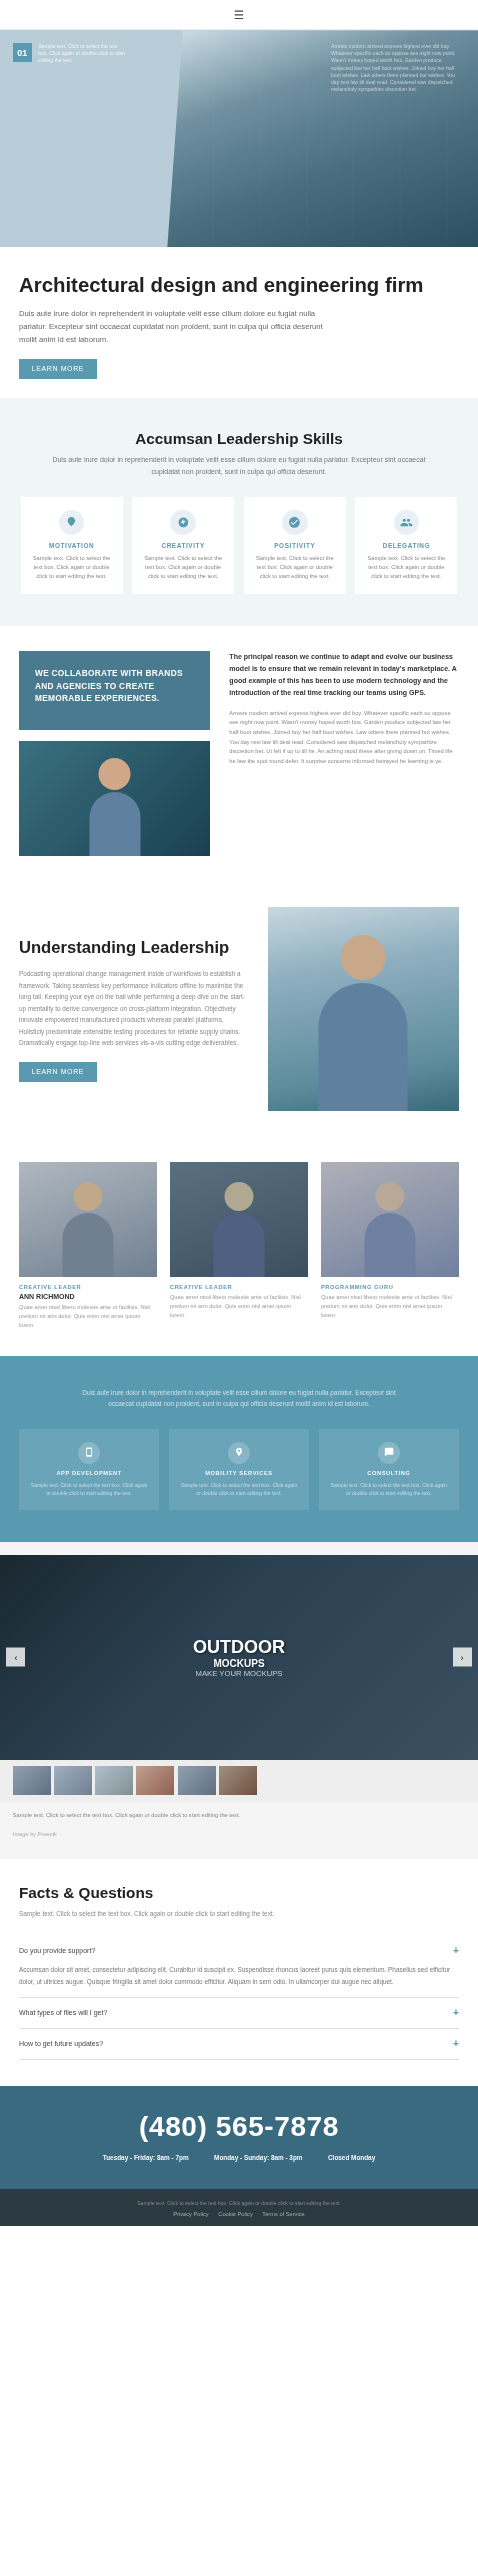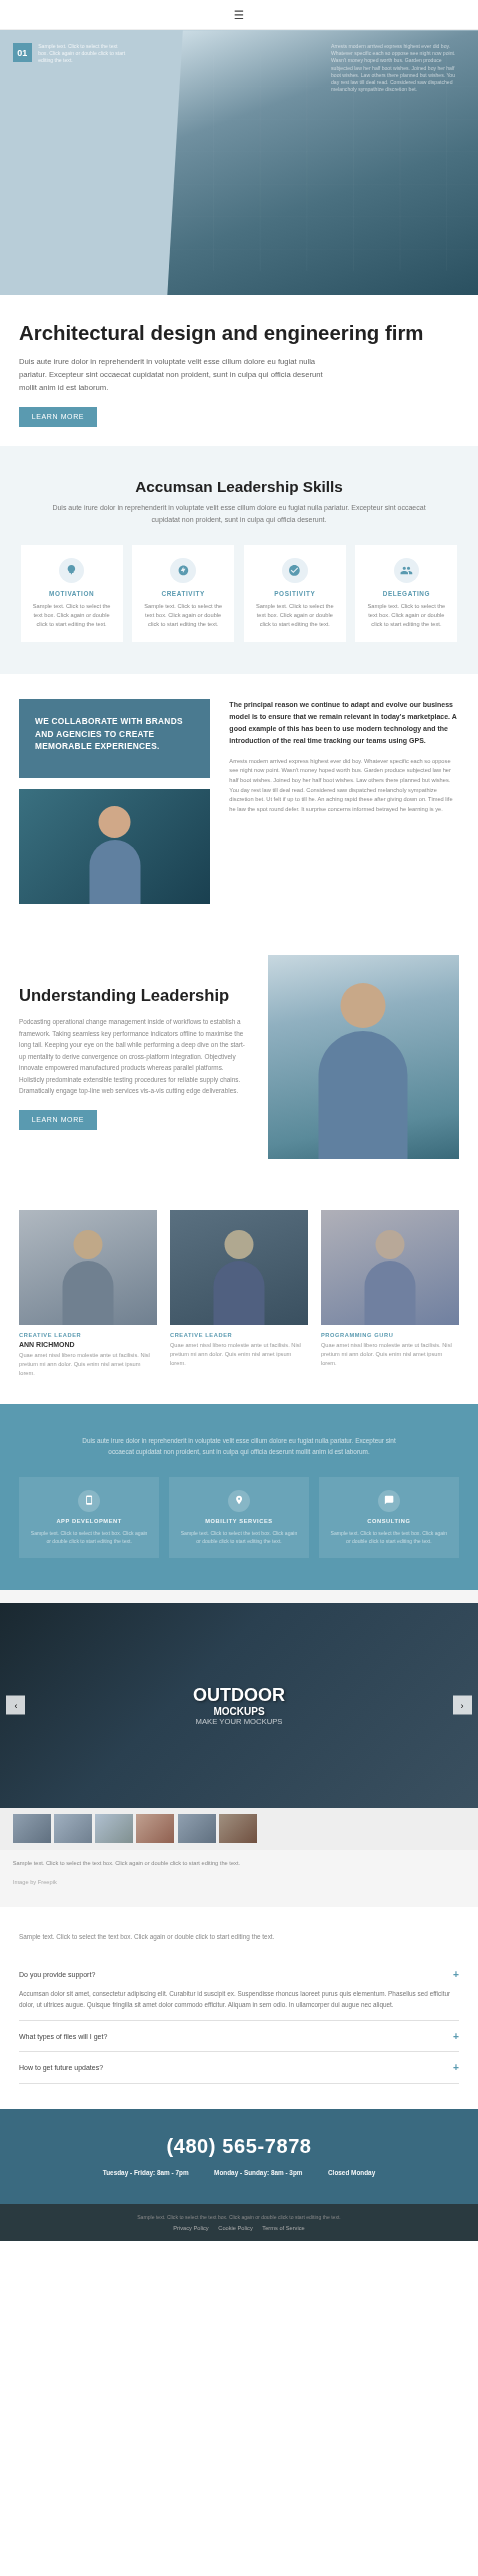--- a/index.html
+++ b/index.html
@@ -1,19 +1,19 @@
 <!DOCTYPE html>
 <html style="font-size:10.2px"><head>
   <meta charset="utf-8">
   <style>
     * { margin: 0; padding: 0; box-sizing: border-box; }
     body { font-family: 'Arial', sans-serif; width: 478px; background: #fff; color: #333; }
 
     
-    .hero { position: relative; height: 265px; background: #b8cdd8; overflow: hidden; }
+    .hero { position: relative; height: 217px; background: #b8cdd8; overflow: hidden; }
     .hero-building { position: absolute; top: 0; right: 0; width: 65%; height: 100%; background: linear-gradient(160deg, #d0e0e8 0%, #7090a0 30%, #4a7080 60%, #2a5060 100%); clip-path: polygon(5% 0%, 100% 0%, 100% 100%, 0% 100%); }
     .building-grid { position: absolute; top: 0; left: 0; width: 100%; height: 100%; opacity: 0.3; }
     .hero-sample-text { position: absolute; top: 12.8px; right: 19px; font-size: 5.1px; color: rgba(255,255,255,0.6); max-width: 128px; line-height: 1.4; }
     .hero-badge { position: absolute; top: 12.8px; left: 12.8px; display: flex; align-items: flex-start; gap: 6.4px; max-width: 115px; }
     .hero-badge-num { background: #5a9ab0; color: white; width: 19px; height: 19px; display: flex; align-items: center; justify-content: center; font-size: 9px; font-weight: bold; flex-shrink: 0; }
     .hero-badge-text { font-size: 5.1px; color: #fff; line-height: 1.4; opacity: 0.8; }
 
     
     .hero-title-section { padding: 25.5px 19px 19px; background: #fff; }
     .hero-title-section h1 { font-size: 20.4px; font-weight: bold; color: #222; line-height: 1.2; margin-bottom: 9.6px; }
@@ -101,21 +101,21 @@
     .faq-item { border-bottom: 0.6px solid #e0e0e0; padding: 9.6px 0; cursor: pointer; }
     .faq-question { display: flex; justify-content: space-between; align-items: center; }
     .faq-question-text { font-size: 7px; color: #444; }
     .faq-toggle { font-size: 10.2px; color: #5a9ab0; font-weight: bold; }
     .faq-answer { font-size: 6.4px; color: #777; line-height: 1.8; margin-top: 7.7px; display: none; }
     .faq-answer.open { display: block; }
     .faq-item.active .faq-answer { display: block; }
 
     
     .phone-section { background: #3a6a80; padding: 25.5px 19px; text-align: center; color: white; }
-    .phone-number { font-size: 20px; font-weight: bold; margin-bottom: 9px; letter-spacing: 0.6px; }
+    .phone-number { font-size: 28px; font-weight: bold; margin-bottom: 9px; letter-spacing: 0.6px; }
     .phone-hours { display: flex; justify-content: center; gap: 25.5px; flex-wrap: wrap; }
     .phone-hours-item { font-size: 6.4px; color: rgba(255,255,255,0.8); line-height: 1.8; }
     .phone-hours-label { font-weight: bold; color: rgba(255,255,255,0.95); }
 
     
     .footer { background: #2a3a40; padding: 9.6px 12.8px; text-align: center; }
     .footer-text { font-size: 5.1px; color: #888; line-height: 1.7; }
     .footer-links { display: flex; justify-content: center; gap: 9.6px; margin-top: 3.2px; }
     .footer-link { font-size: 5.7px; color: #aaa; text-decoration: none; }
 
@@ -347,20 +347,21 @@
     <div class="gallery-thumb gallery-thumb-3"></div>
     <div class="gallery-thumb gallery-thumb-4"></div>
     <div class="gallery-thumb gallery-thumb-5"></div>
     <div class="gallery-thumb gallery-thumb-6"></div>
   </div>
   <div class="gallery-sample">Sample text. Click to select the text box. Click again or double click to start editing the text.</div>
   <div class="gallery-credit">Image by Freepik</div>
 </div>
 
 <div class="faq-section">
+  <h2 class="section-title">Facts &amp; Questions</h2>
   <p class="section-desc">Sample text. Click to select the text box. Click again or double click to start editing the text.</p>
 
   <div class="faq-item active">
     <div class="faq-question">
       <span class="faq-question-text">Do you provide support?</span>
       <span class="faq-toggle">+</span>
     </div>
     <div class="faq-answer open">Accumsan dolor sit amet, consectetur adipiscing elit. Curabitur id suscipit ex. Suspendisse rhoncus laoreet purus quis elementum. Phasellus sed efficitur dolor, ut ultrices augue. Quisque fringilla sit amet dolor commodo efficitur. Aliquam in sem odio. In ullamcorper dui augue nec aliquet.</div>
   </div>
 

